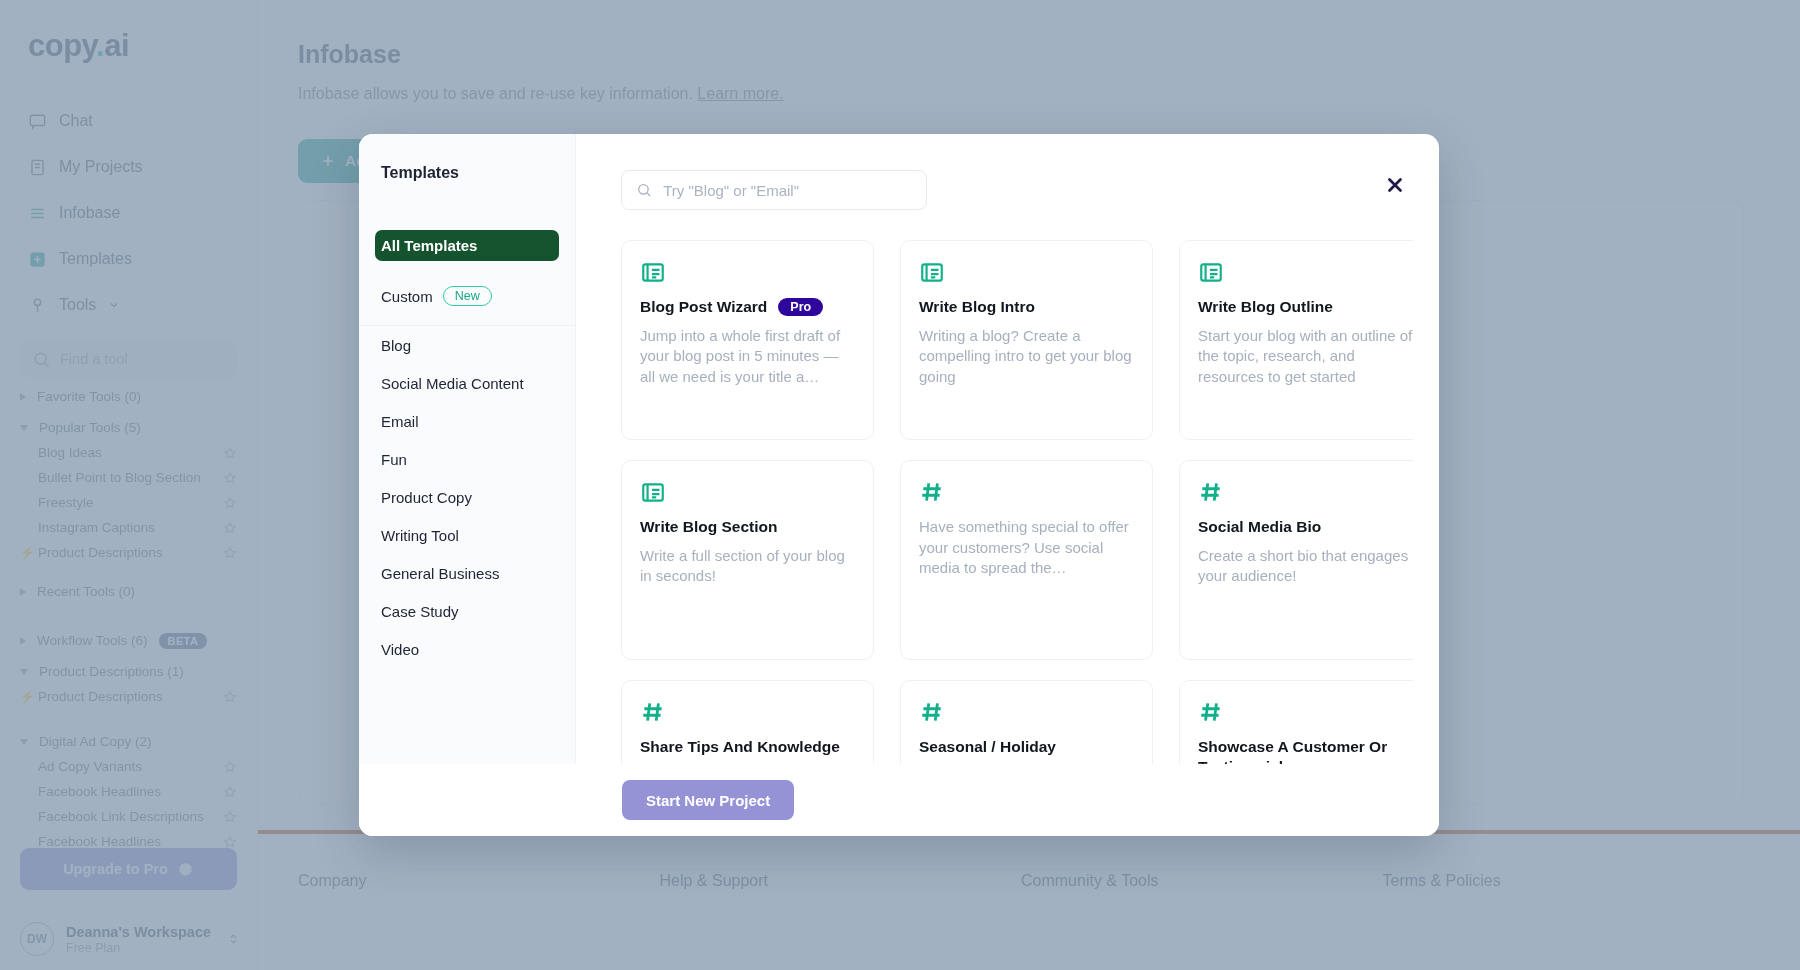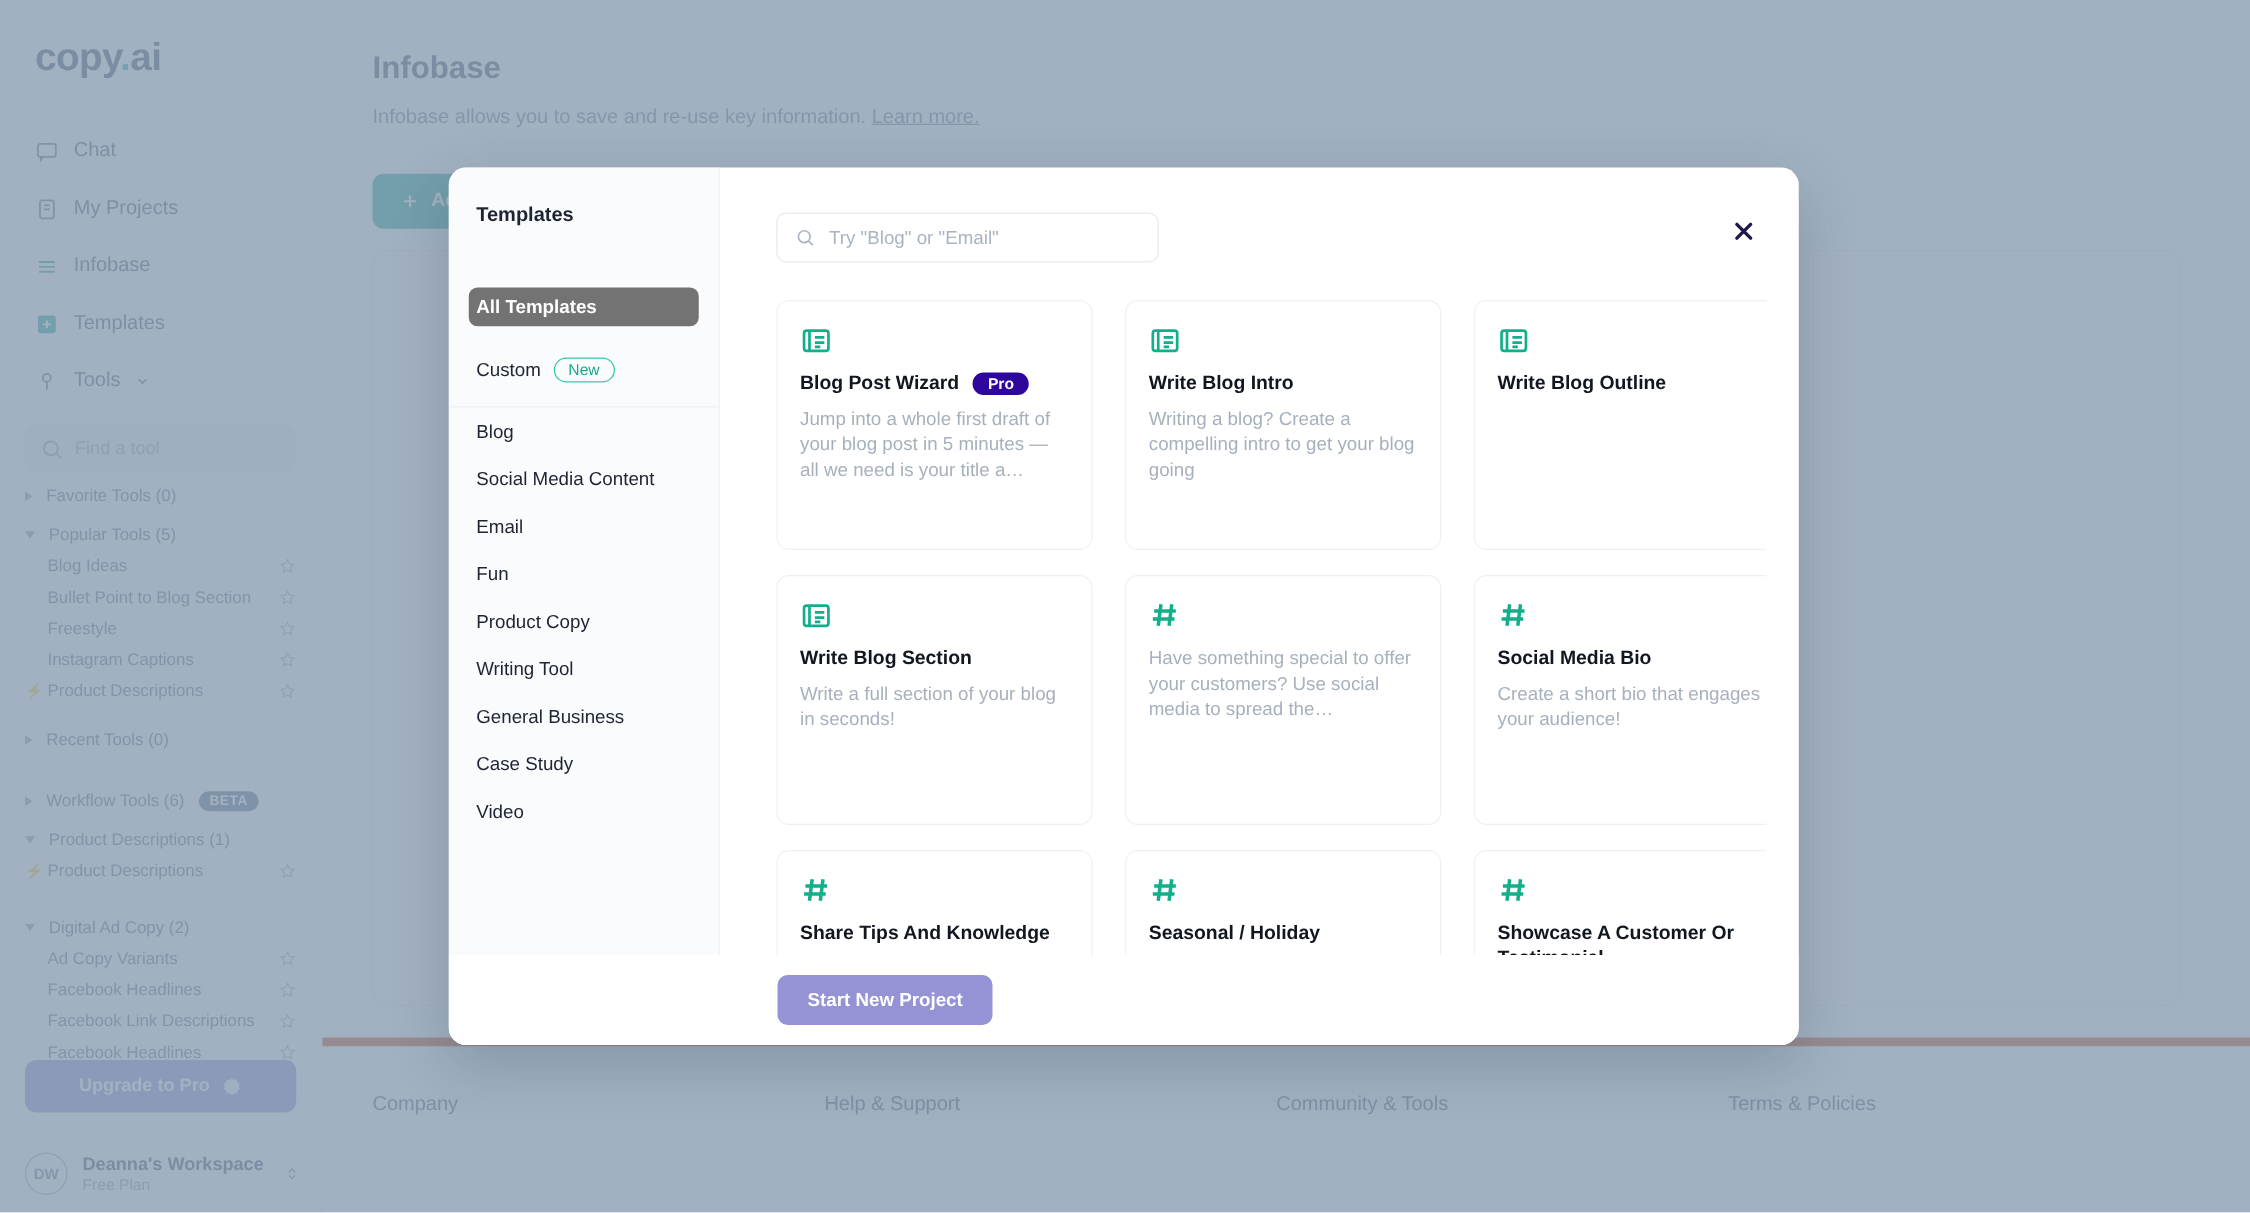--- a/index.html
+++ b/index.html
@@ -101,21 +101,21 @@
     margin: 36px 0 0 40px; display: inline-flex; align-items: center; gap: 9px;
     height: 44px; padding: 0 22px; border-radius: 9px;
     background: #14a193; color: #fff; font-size: 15.5px; font-weight: 700;
   }
   .content-card {
     position: absolute; left: 40px; right: 56px; top: 200px; bottom: 165px;
     background: #ffffff; border: 1px solid #eceff3; border-radius: 12px;
   }
   .footer {
     position: absolute; left: 0; right: 0; bottom: 0; height: 140px;
-    border-top: 7px solid #c2410c; background: #fbfcfd;
+    border-top: 4px solid #c2410c; background: #fbfcfd;
     display: flex; padding: 38px 56px 0 40px; gap: 0;
   }
   .fcol { flex: 1 1 0; font-size: 16px; color: #4b5a72; }
 
   .dim {
     position: absolute; inset: 0;
     background: rgba(139,158,178,.80);
     z-index: 5;
   }
 
@@ -128,21 +128,21 @@
     display: flex; overflow: hidden;
   }
   .modal-left {
     width: 217px; flex: none; background: #fafbfd;
     border-right: 1px solid #f0f2f6;
     padding: 30px 0 0 0;
   }
   .ml-title { font-size: 16px; font-weight: 700; color: #1d2433; padding: 0 22px; }
   .cat-all {
     margin: 48px 16px 0 16px; height: 31px; border-radius: 7px;
-    background: #737373; color: #ffffff; font-size: 15px; font-weight: 600;
+    background: #14532d; color: #ffffff; font-size: 15px; font-weight: 600;
     display: flex; align-items: center; padding: 0 6px;
   }
   .cat-custom {
     margin: 25px 0 0 0; padding: 0 22px;
     display: flex; align-items: center; gap: 10px;
     font-size: 15px; color: #1d2433;
   }
   .new-pill {
     border: 1px solid #35c9a8; color: #1aa98a; font-size: 12.5px;
     border-radius: 11px; padding: 2px 11px; font-weight: 500;
@@ -492,20 +492,21 @@
           </div>
 
           <div class="card">
             <svg class="card-ico" width="26" height="26" viewBox="0 0 24 24" fill="none" stroke="#11b08a" stroke-width="2">
                 <rect x="3" y="5" width="18" height="15" rx="2"></rect>
                 <path d="M7 5v15M11 10h7M11 14h7M11 17h4"></path>
               </svg>
             <div class="card-hd">
               <span class="card-title">Write Blog Outline</span>
             </div>
+            <div class="card-desc">Start your blog with an outline of the topic, research, and resources to get started</div>
           </div>
 
           <div class="card">
             <svg class="card-ico" width="26" height="26" viewBox="0 0 24 24" fill="none" stroke="#11b08a" stroke-width="2">
                 <rect x="3" y="5" width="18" height="15" rx="2"></rect>
                 <path d="M7 5v15M11 10h7M11 14h7M11 17h4"></path>
               </svg>
             <div class="card-hd">
               <span class="card-title">Write Blog Section</span>
             </div>

